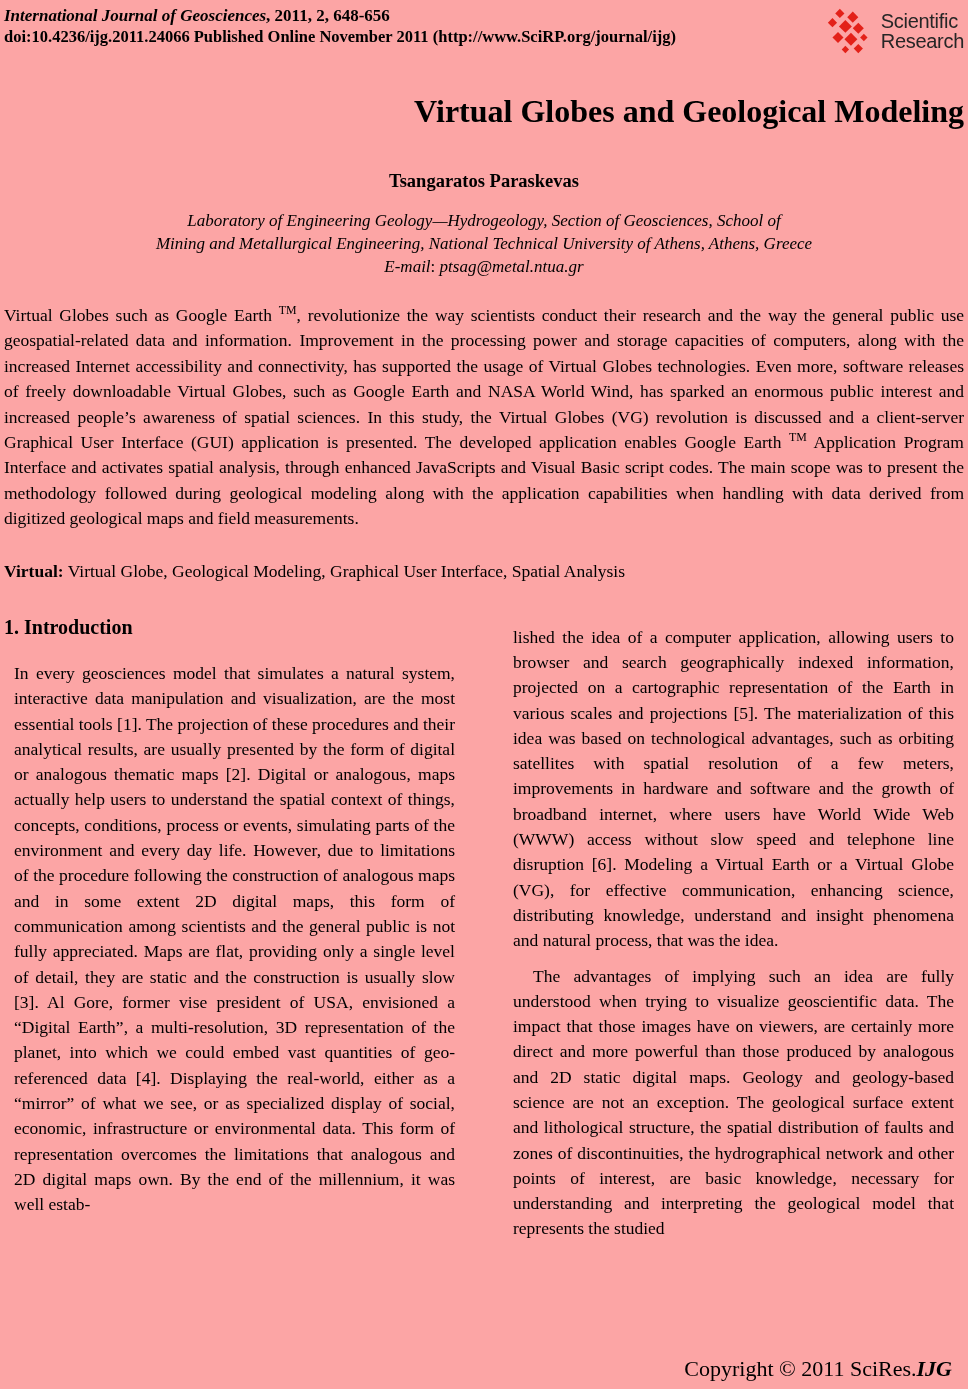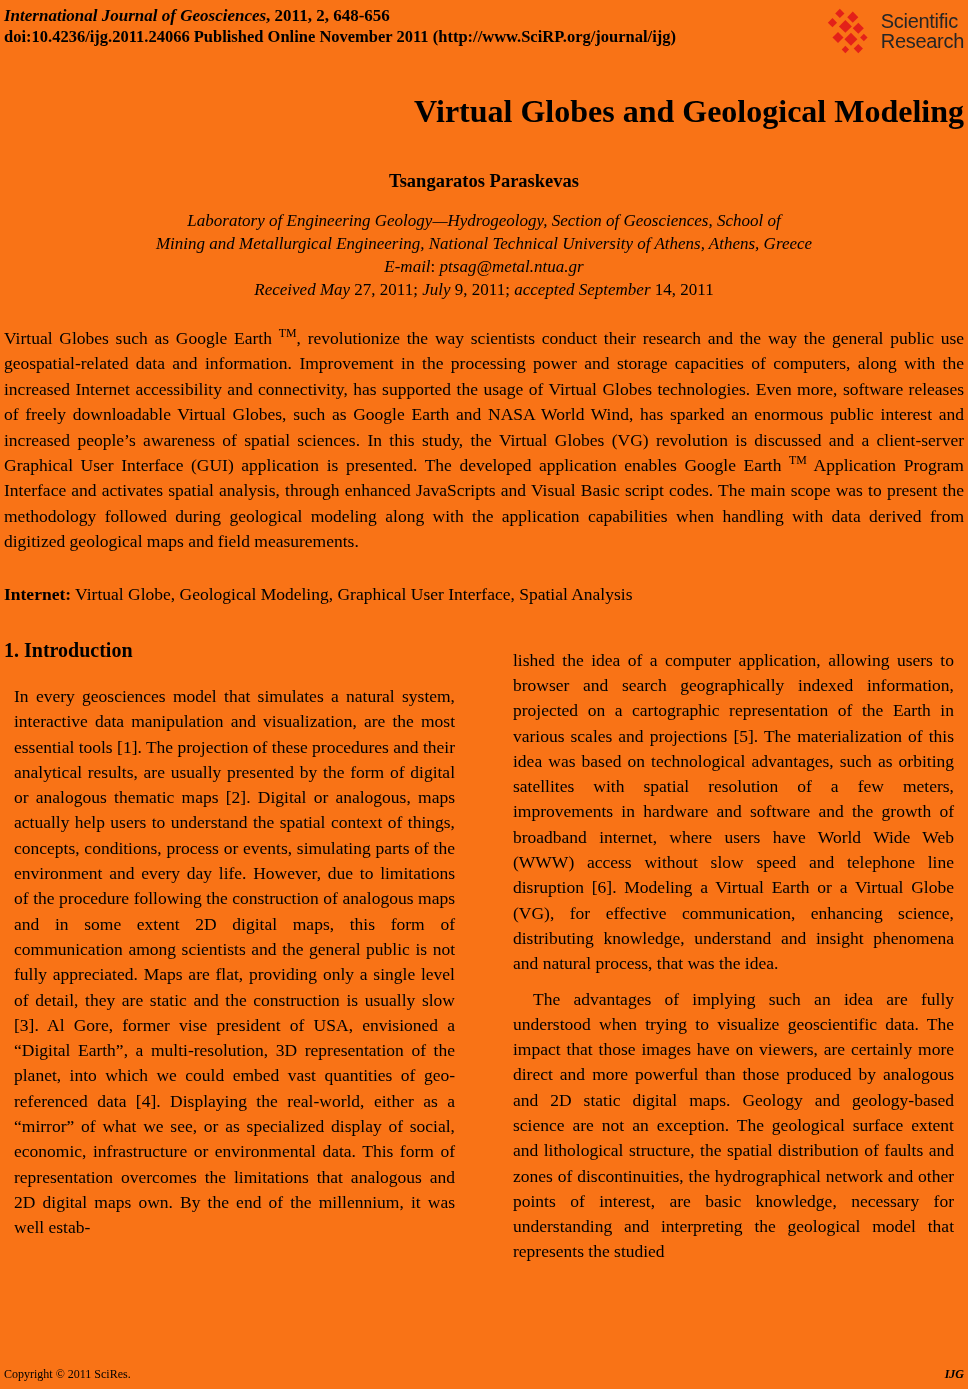--- a/index.html
+++ b/index.html
@@ -3,21 +3,21 @@
 <meta charset="utf-8">
 <title></title>
 <style>
   html, body { margin: 0; padding: 0; background: #ffffff; }
   .page {
     position: relative;
     width: 968px;
     height: 1389px;
     box-sizing: border-box;
     padding: 6px 4px 0 4px;
-    background: #f97316;
+    background: #fca5a5;
     color: #000000;
     font-family: "Liberation Serif", serif;
     overflow: hidden;
   }
   sup { font-size: 68%; line-height: 0; }
 
   
   .header { display: flex; justify-content: space-between; align-items: flex-start; }
   .header-left { font-size: 17px; line-height: 20.5px; }
   .doi-line { font-size: 16.5px; font-weight: bold; }
@@ -41,22 +41,22 @@
 
   
   .columns { display: flex; gap: 38px; margin-top: 33px; }
   .col { flex: 1; min-width: 0; font-size: 17.5px; line-height: 25.3px; text-align: justify; }
   .intro-heading { font-size: 20px; font-weight: bold; text-align: left; margin: 0 0 21px 0; }
   .col p { margin: 10px; }
   .para-indent { text-indent: 20px; }
 
   
   .footer {
-    position: absolute; left: 4px; right: 4px; bottom: 7px;
-    display: flex; justify-content: space-between; font-size: 12px;
+    position: absolute; left: 4px; right: 16px; bottom: 7px;
+    display: flex; justify-content: flex-end; font-size: 22px;
   }
   .journal-abbrev { font-weight: bold; font-style: italic; }
 </style>
 </head>
 <body>
 
 <div class="page">
 
   <div class="header">
     <div class="header-left">
@@ -85,26 +85,25 @@
     </div>
   </div>
 
   <h1 class="paper-title" style="margin:38px 0 0 0;">Virtual Globes and Geological Modeling</h1>
 
   <div class="byline">
     <div class="author">Tsangaratos Paraskevas</div>
     <div class="affil">Laboratory of Engineering Geology—Hydrogeology, Section of Geosciences, School of</div>
     <div class="affil">Mining and Metallurgical Engineering, National Technical University of Athens, Athens, Greece</div>
     <div><span style="font-style: italic;">E-mail</span><span>: </span><span style="font-style: italic;">ptsag@metal.ntua.gr</span></div>
-    <div><span style="font-style: italic;">Received May </span><span>27, 2011; </span><span style="font-style: italic;">July </span><span>9, 2011; </span><span style="font-style: italic;">accepted September </span><span>14, 2011</span></div>
   </div>
 
   <div class="abstract-body"><span>Virtual Globes such as Google Earth </span><sup>TM</sup><span>, revolutionize the way scientists conduct their research and the way the general public use geospatial-related data and information. Improvement in the processing power and storage capacities of computers, along with the increased Internet accessibility and connectivity, has supported the usage of Virtual Globes technologies. Even more, software releases of freely downloadable Virtual Globes, such as Google Earth and NASA World Wind, has sparked an enormous public interest and increased people’s awareness of spatial sciences. In this study, the Virtual Globes (VG) revolution is discussed and a client-server Graphical User Interface (GUI) application is presented. The developed application enables Google Earth </span><sup>TM</sup><span> Application Program Interface and activates spatial analysis, through enhanced JavaScripts and Visual Basic script codes. The main scope was to present the methodology followed during geological modeling along with the application capabilities when handling with data derived from digitized geological maps and field measurements.</span></div>
 
-  <div class="keywords"><span style="font-weight: bold;">Internet:</span><span> Virtual Globe, Geological Modeling, Graphical User Interface, Spatial Analysis</span></div>
+  <div class="keywords"><span style="font-weight: bold;">Virtual:</span><span> Virtual Globe, Geological Modeling, Graphical User Interface, Spatial Analysis</span></div>
 
   <div class="columns">
     <div class="col">
       <h2 class="intro-heading">1. Introduction</h2>
       <p>In every geosciences model that simulates a natural system, interactive data manipulation and visualization, are the most essential tools [1]. The projection of these procedures and their analytical results, are usually presented by the form of digital or analogous thematic maps [2]. Digital or analogous, maps actually help users to understand the spatial context of things, concepts, conditions, process or events, simulating parts of the environment and every day life. However, due to limitations of the procedure following the construction of analogous maps and in some extent 2D digital maps, this form of communication among scientists and the general public is not fully appreciated. Maps are flat, providing only a single level of detail, they are static and the construction is usually slow [3]. Al Gore, former vise president of USA, envisioned a “Digital Earth”, a multi-resolution, 3D representation of the planet, into which we could embed vast quantities of geo-referenced data [4]. Displaying the real-world, either as a “mirror” of what we see, or as specialized display of social, economic, infrastructure or environmental data. This form of representation overcomes the limitations that analogous and 2D digital maps own. By the end of the millennium, it was well estab-</p>
     </div>
     <div class="col">
       <p>lished the idea of a computer application, allowing users to browser and search geographically indexed information, projected on a cartographic representation of the Earth in various scales and projections [5]. The materialization of this idea was based on technological advantages, such as orbiting satellites with spatial resolution of a few meters, improvements in hardware and software and the growth of broadband internet, where users have World Wide Web (WWW) access without slow speed and telephone line disruption [6]. Modeling a Virtual Earth or a Virtual Globe (VG), for effective communication, enhancing science, distributing knowledge, understand and insight phenomena and natural process, that was the idea.</p>
       <p class="para-indent">The advantages of implying such an idea are fully understood when trying to visualize geoscientific data. The impact that those images have on viewers, are certainly more direct and more powerful than those produced by analogous and 2D static digital maps. Geology and geology-based science are not an exception. The geological surface extent and lithological structure, the spatial distribution of faults and zones of discontinuities, the hydrographical network and other points of interest, are basic knowledge, necessary for understanding and interpreting the geological model that represents the studied</p>
     </div>

